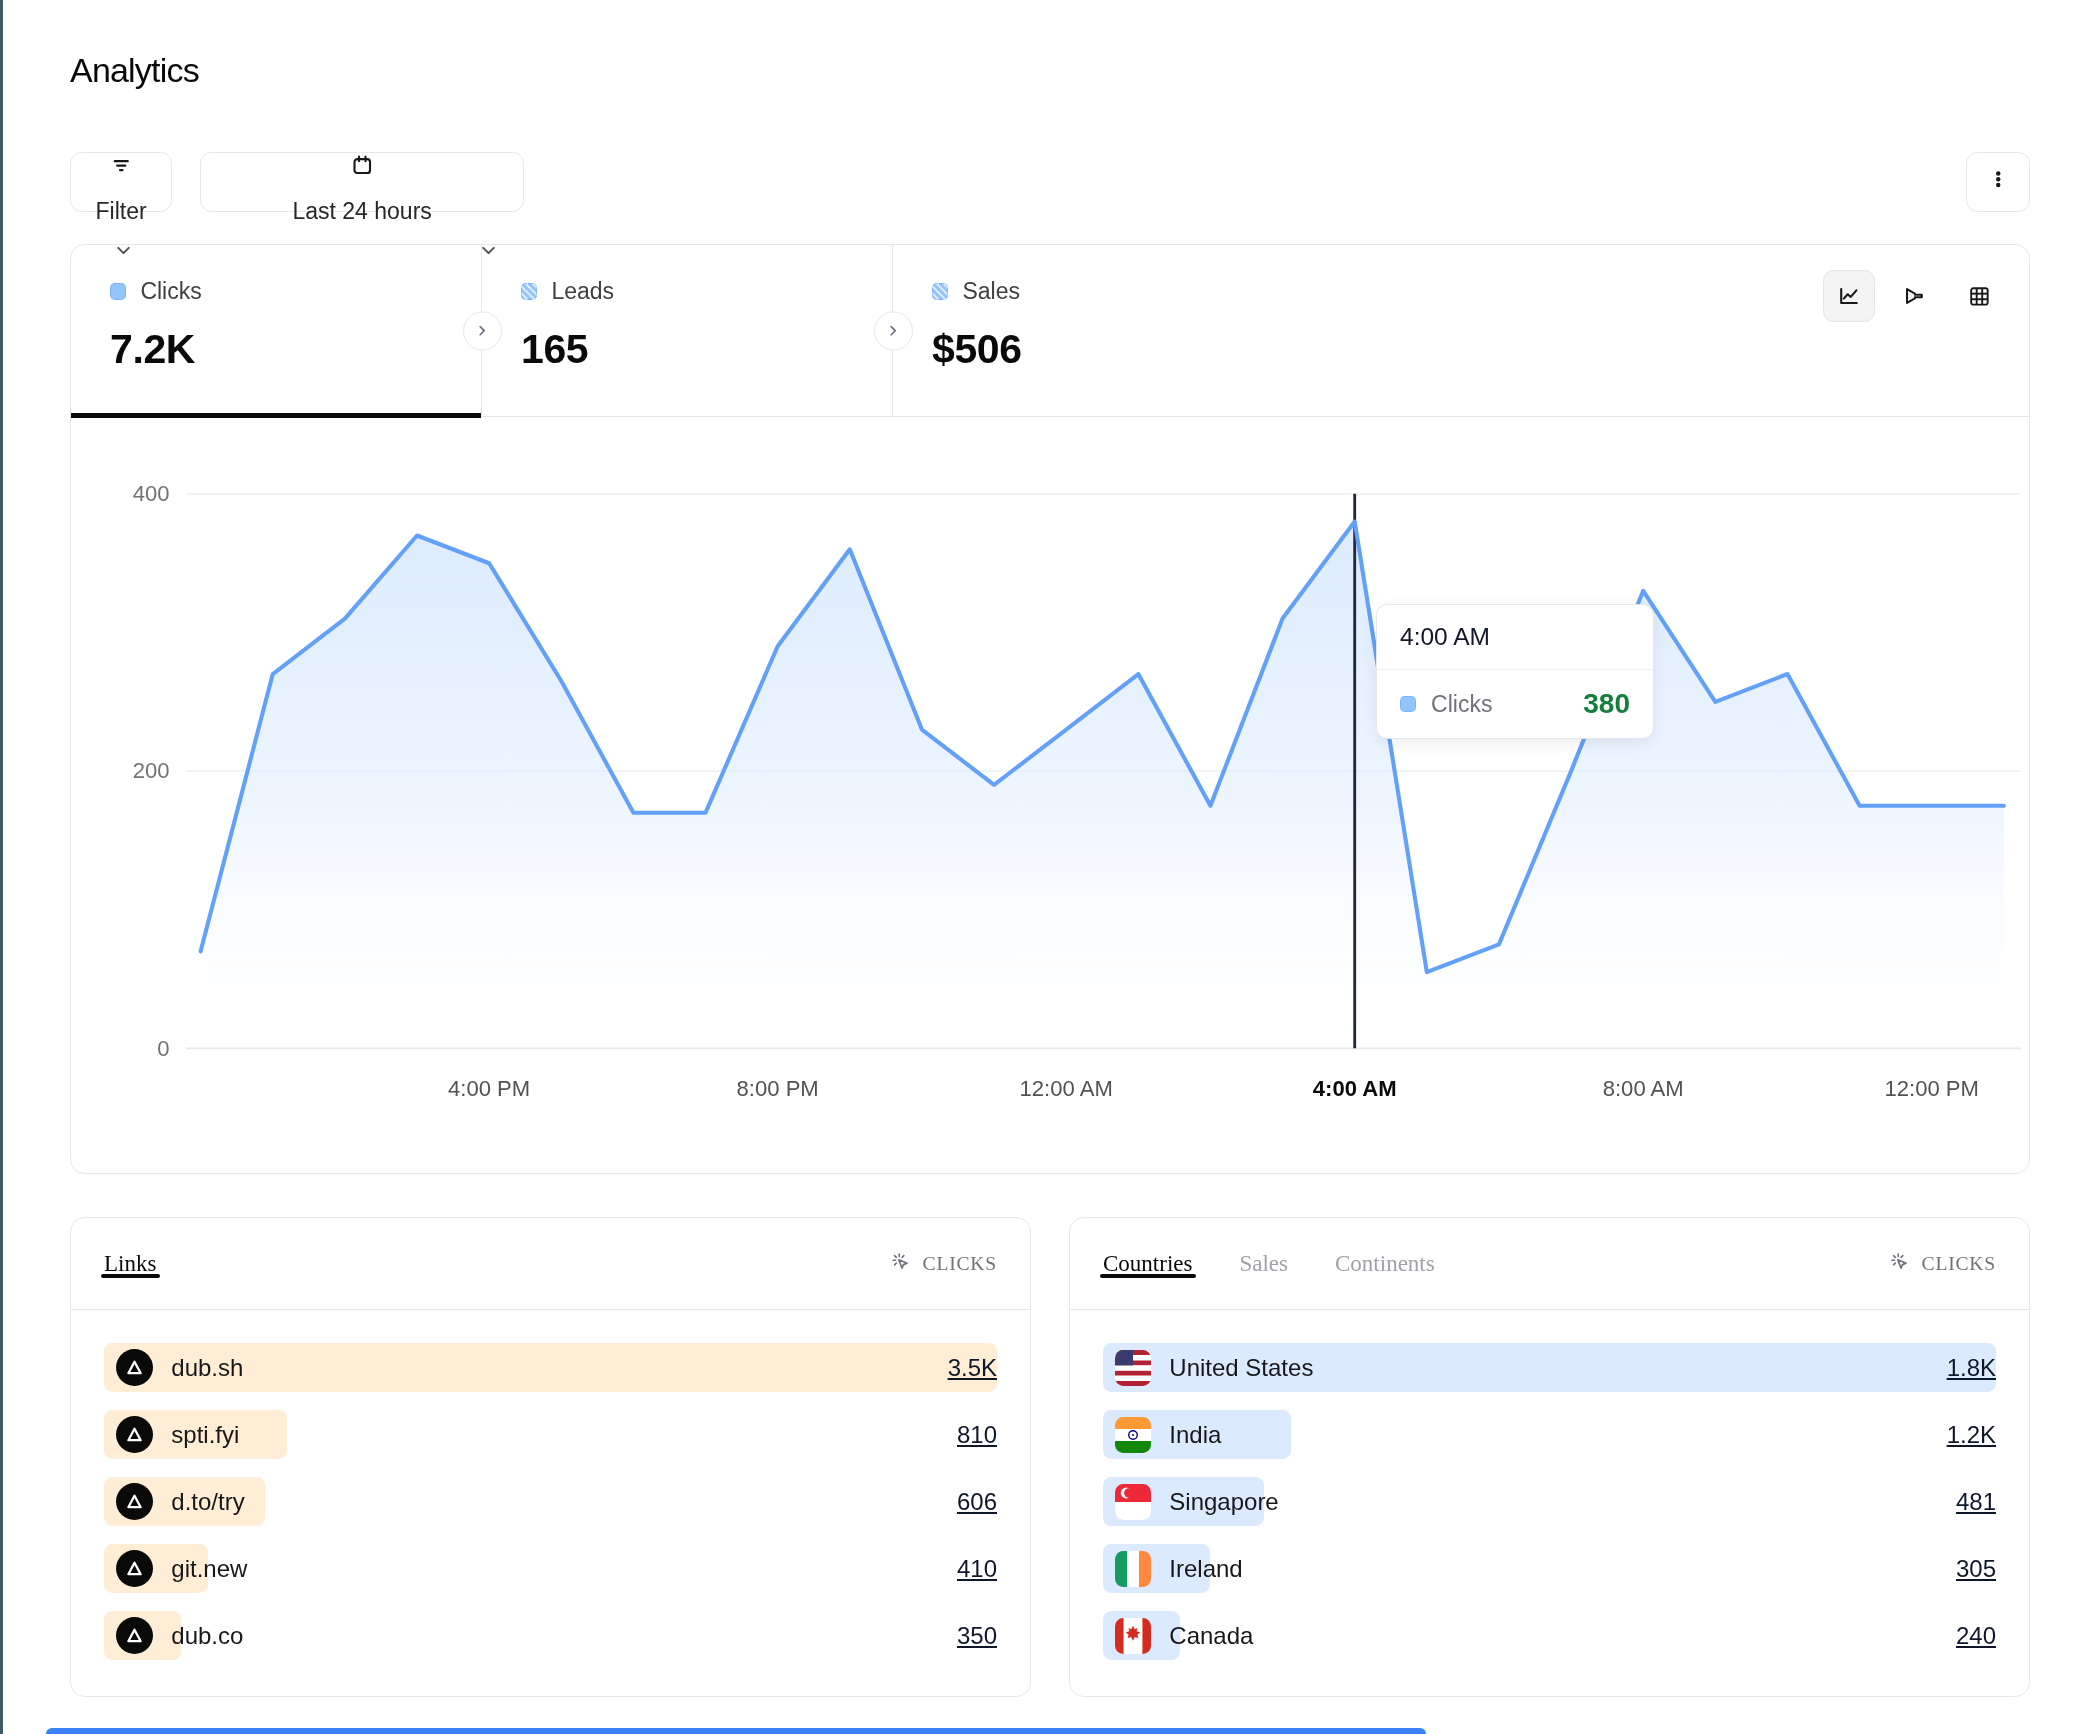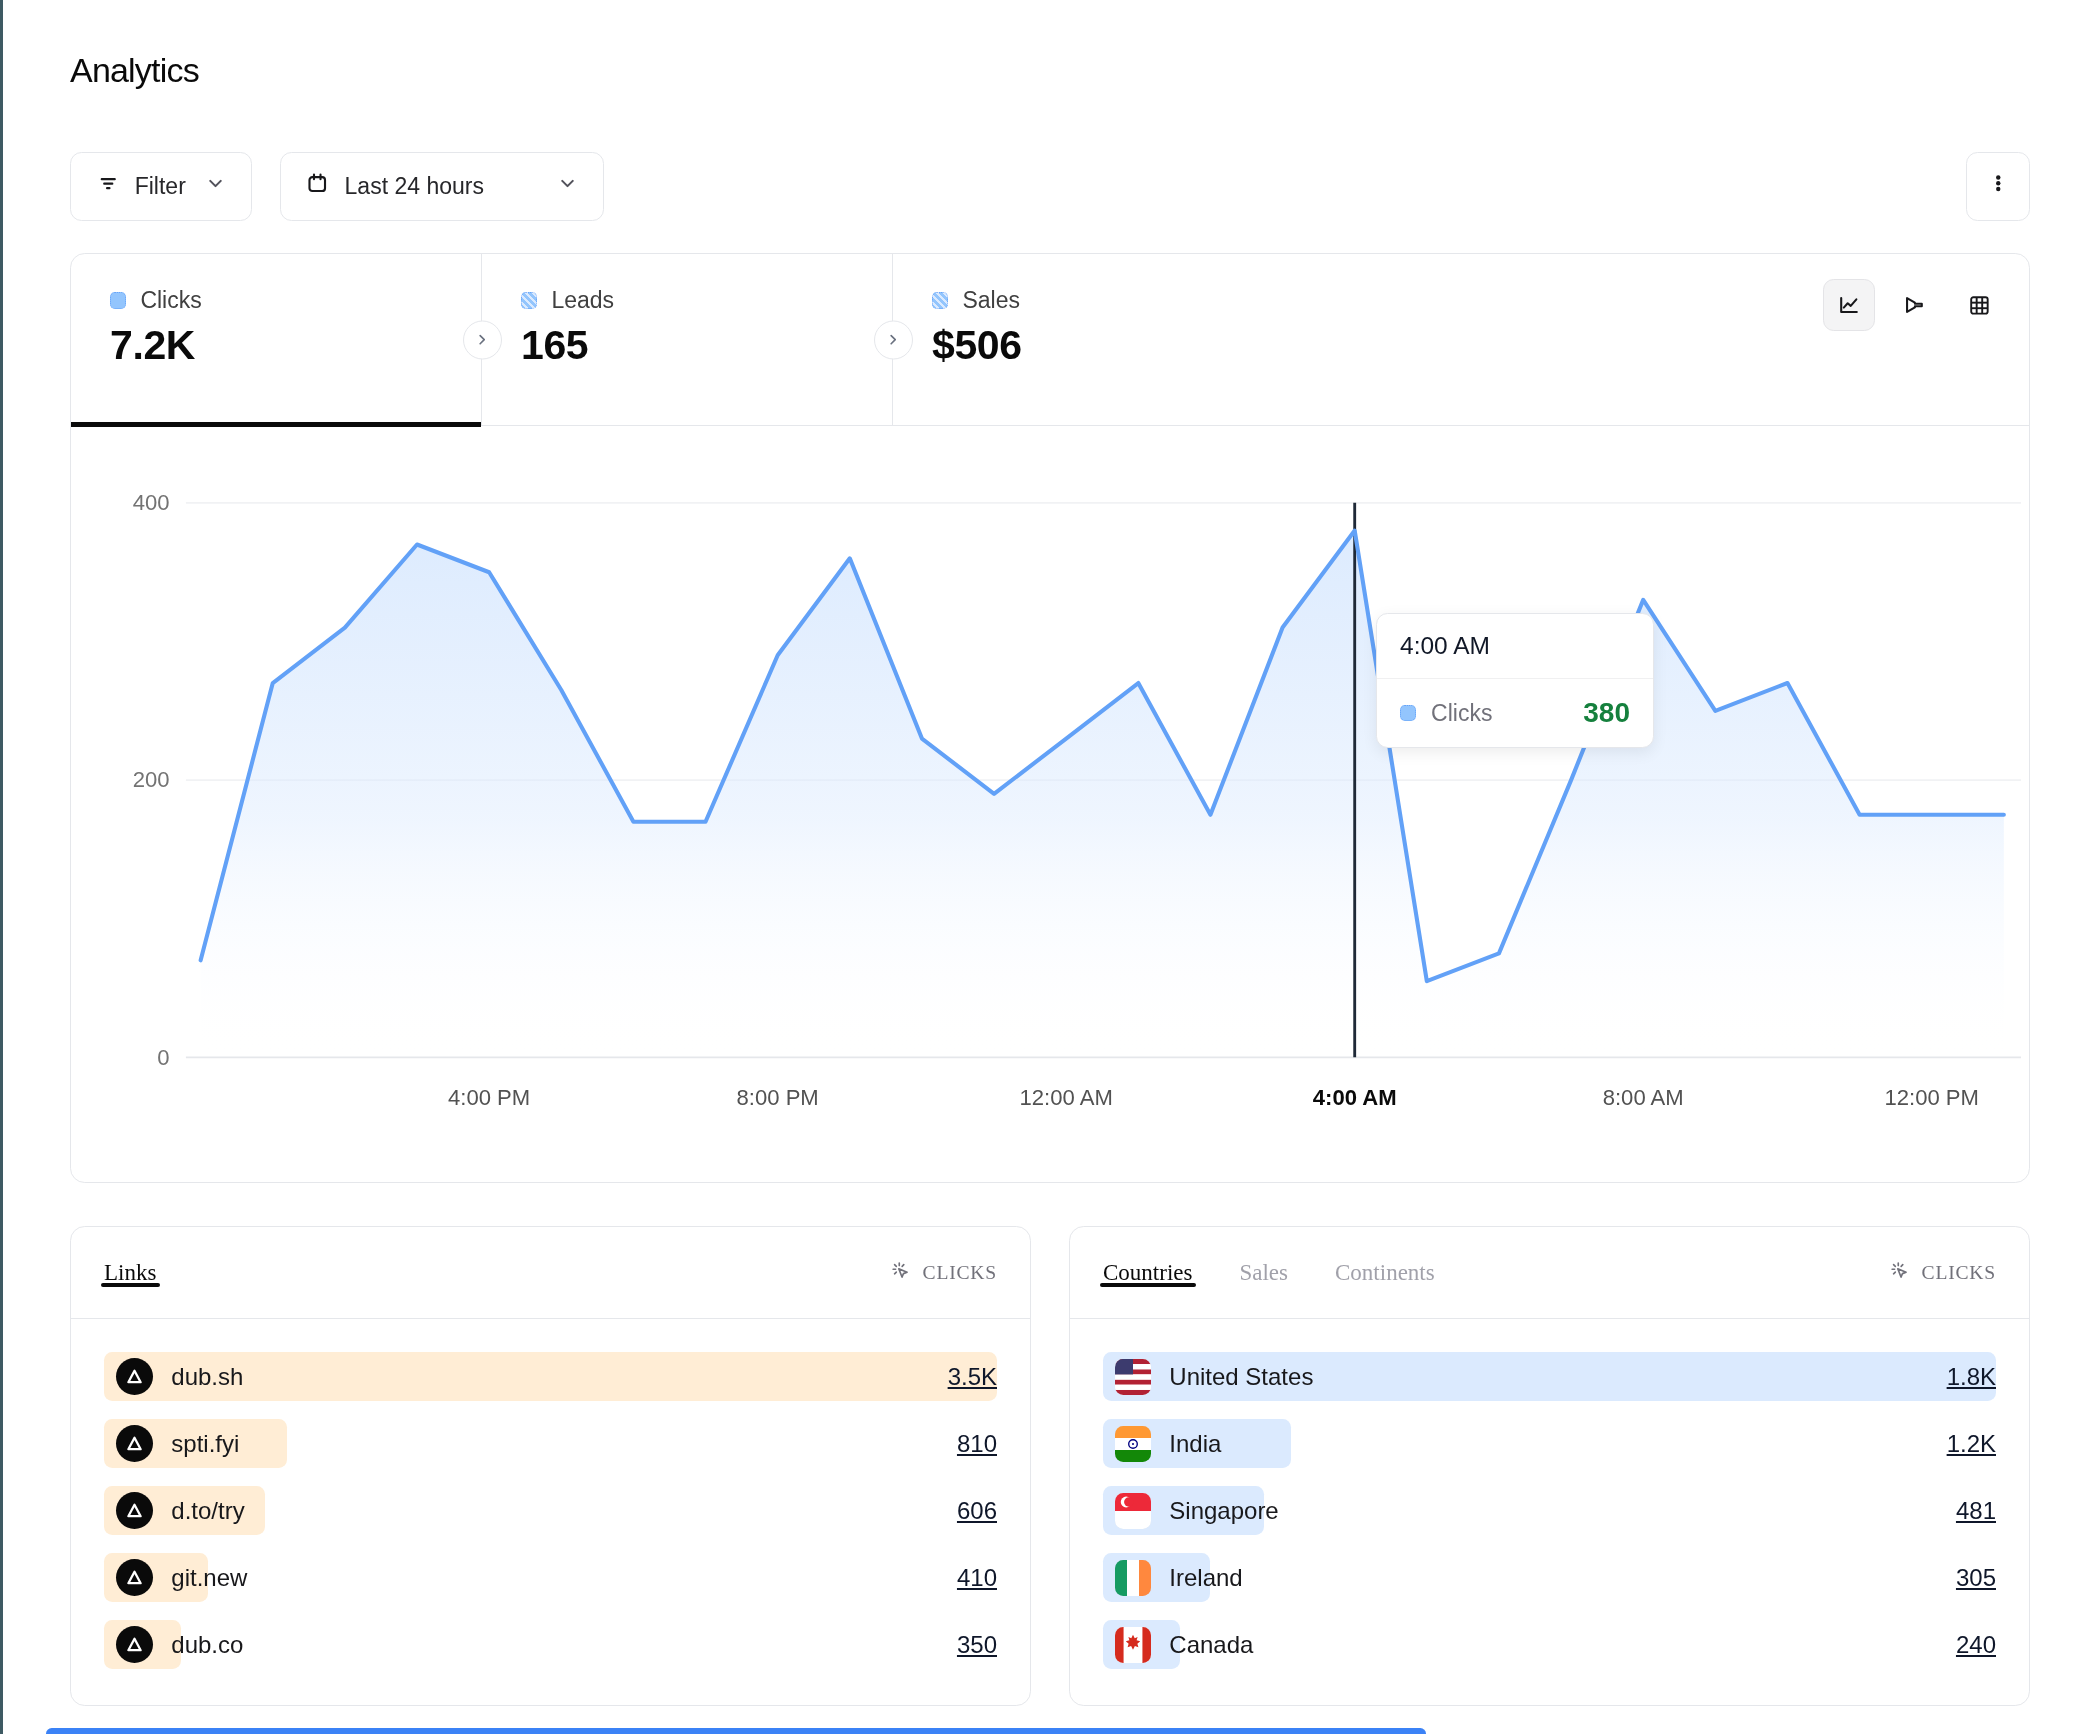--- a/index.html
+++ b/index.html
@@ -4,39 +4,39 @@
 <style>
   * { box-sizing: border-box; margin: 0; padding: 0; }
   html,body { width:2096px; height:1735px; background:#fff; font-family:"Liberation Sans", sans-serif; color:#18181b; }
   .page { position:relative; width:2096px; height:1735px; overflow:hidden; background:#fff; }
   .edge-strip { position:absolute; left:0; top:0; width:3.3px; height:100%; background:#3e5a63; z-index:5; }
   .content { position:absolute; left:70px; top:0; width:1960px; }
 
   h1.page-title { margin-top:51px; font-size:34px; font-weight:400; letter-spacing:-0.8px; color:#0a0a0a; }
 
   .toolbar { display:flex; align-items:center; margin-top:62px; gap:28px; }
-  .btn { display:flex; align-items:center; gap:14.7px; height:69px; padding:0 24.5px; background:#fff;
-         border:1.2px solid #e5e7eb; border-radius:11.5px; font-size:23px; color:#27272a; cursor:pointer; }
+  .btn { display:flex; align-items:center; gap:14.7px; height:60px; padding:0 24.5px; background:#fff;
+         border:1.2px solid #e5e7eb; border-radius:11.5px; font-size:23px; color:#27272a; cursor:pointer;flex-direction:column; }
   .btn svg { flex:none; }
   .btn .chev { margin-left:4.9px; }
   .btn.date { width:324px; }
   .btn.date .chev { margin-left:auto; }
   .btn.kebab { width:64px; justify-content:center; padding:0; margin-left:auto; }
 
   
   .main-card { margin-top:32px; border:1.2px solid #e5e7eb; border-radius:14.7px; height:930px; background:#fff; }
   .stats-row { position:relative; display:flex; height:172px; border-bottom:1.2px solid #e5e7eb; }
   .stat-tab { position:relative; width:411px; padding:33px 0 0 39px; cursor:pointer; }
   .stat-tab.bordered { border-right:1.2px solid #e5e7eb; }
   .stat-tab.active::after { content:''; position:absolute; left:0; right:0; bottom:-1.6px; height:4.9px; background:#0a0a0a; }
   .stat-label-row { display:flex; align-items:center; gap:14px; }
   .swatch { width:16.4px; height:16.4px; border-radius:4.9px; background:#93c5fd; border:1.6px dotted rgba(59,130,246,.55); }
   .swatch.pattern { background:repeating-linear-gradient(45deg,#93c5fd 0 2.5px,#dbeafe 2.5px 4.9px); }
   .stat-label { font-size:23px; color:#404040; }
-  .stat-value { margin-top:8px; font-size:41px; font-weight:800; color:#0a0a0a; letter-spacing:-0.4px; }
+  .stat-value { margin-top:21px; font-size:41px; font-weight:800; color:#0a0a0a; letter-spacing:-0.4px; }
   .tab-chevron { position:absolute; top:50%; right:-20.5px; transform:translateY(-50%); width:39px; height:39px;
                  border-radius:50%; background:#fff; border:1.2px solid #e5e7eb; display:grid; place-items:center; z-index:3; cursor:pointer; }
   .chart-type-icons { margin-left:auto; display:flex; gap:13px; padding:24.5px 24.5px 0 0; align-items:flex-start; }
   .icon-btn { width:52px; height:52px; border-radius:10.6px; display:grid; place-items:center; background:transparent; border:1.2px solid transparent; cursor:pointer; }
   .icon-btn.active { background:#f4f4f5; border-color:#e4e4e7; }
 
   .chart-wrap { position:relative; height:754px; }
   .xtick { font-size:27px; fill:#525252; }
   .xtick.hl { fill:#0a0a0a; font-weight:700; }
   .ytick { font-size:27px; fill:#737373; }

